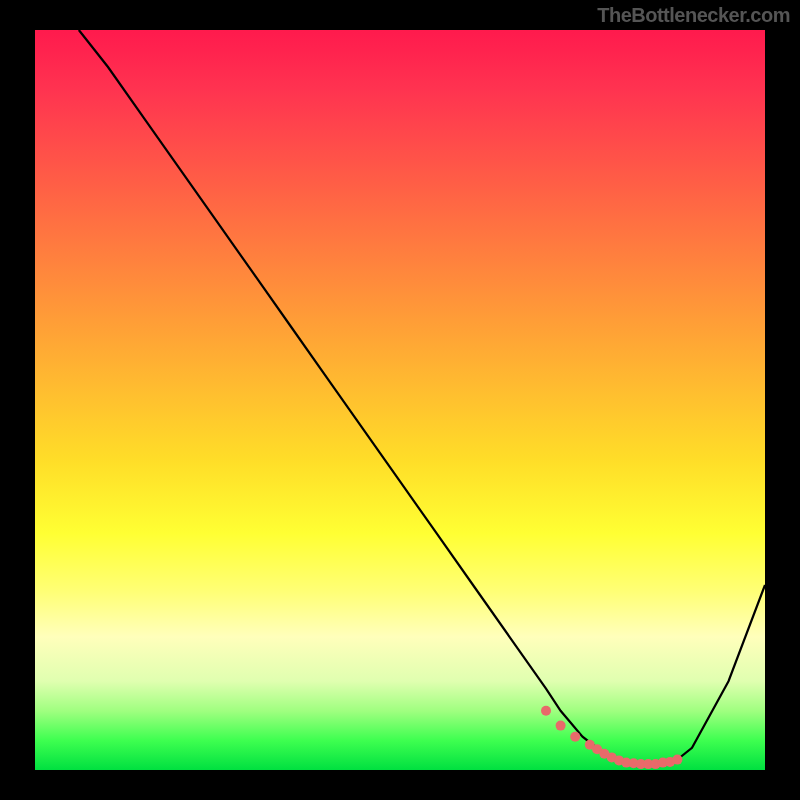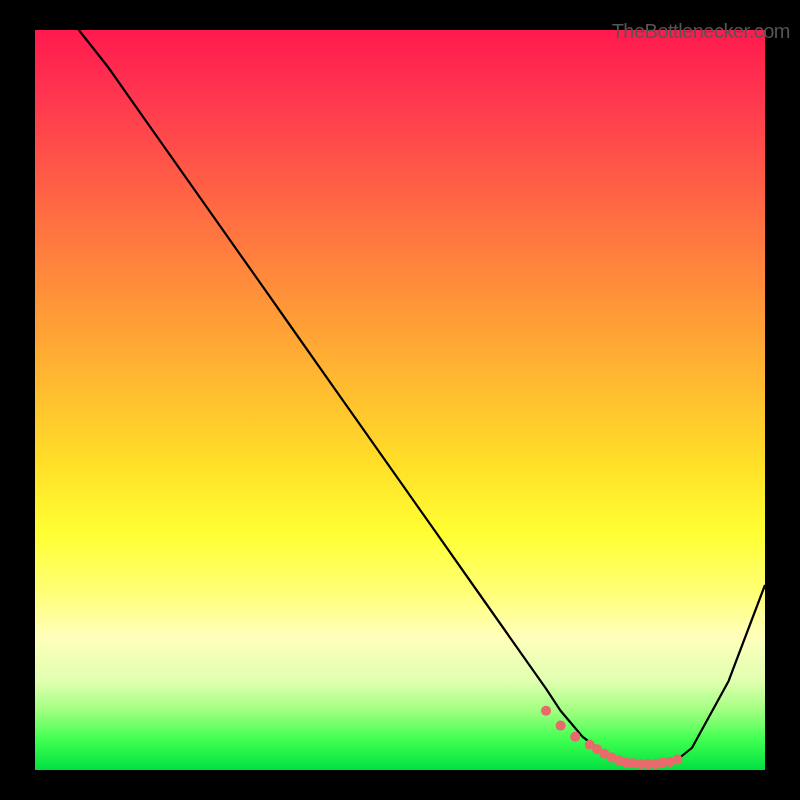--- a/index.html
+++ b/index.html
@@ -6,25 +6,25 @@
     margin: 0;
     padding: 0;
     width: 800px;
     height: 800px;
     background: #000;
     font-family: Arial, Helvetica, sans-serif;
     overflow: hidden;
   }
   .attribution {
     position: absolute;
-    top: 20px;
+    top: 4px;
     right: 10px;
     color: #555;
     font-size: 20px;
-    font-weight: normal;
+    font-weight: bold;
     letter-spacing: -0.5px;
     z-index: 5;
   }
   .frame {
     position: absolute;
     left: 35px;
     top: 30px;
     width: 730px;
     height: 740px;
     background: #000;

